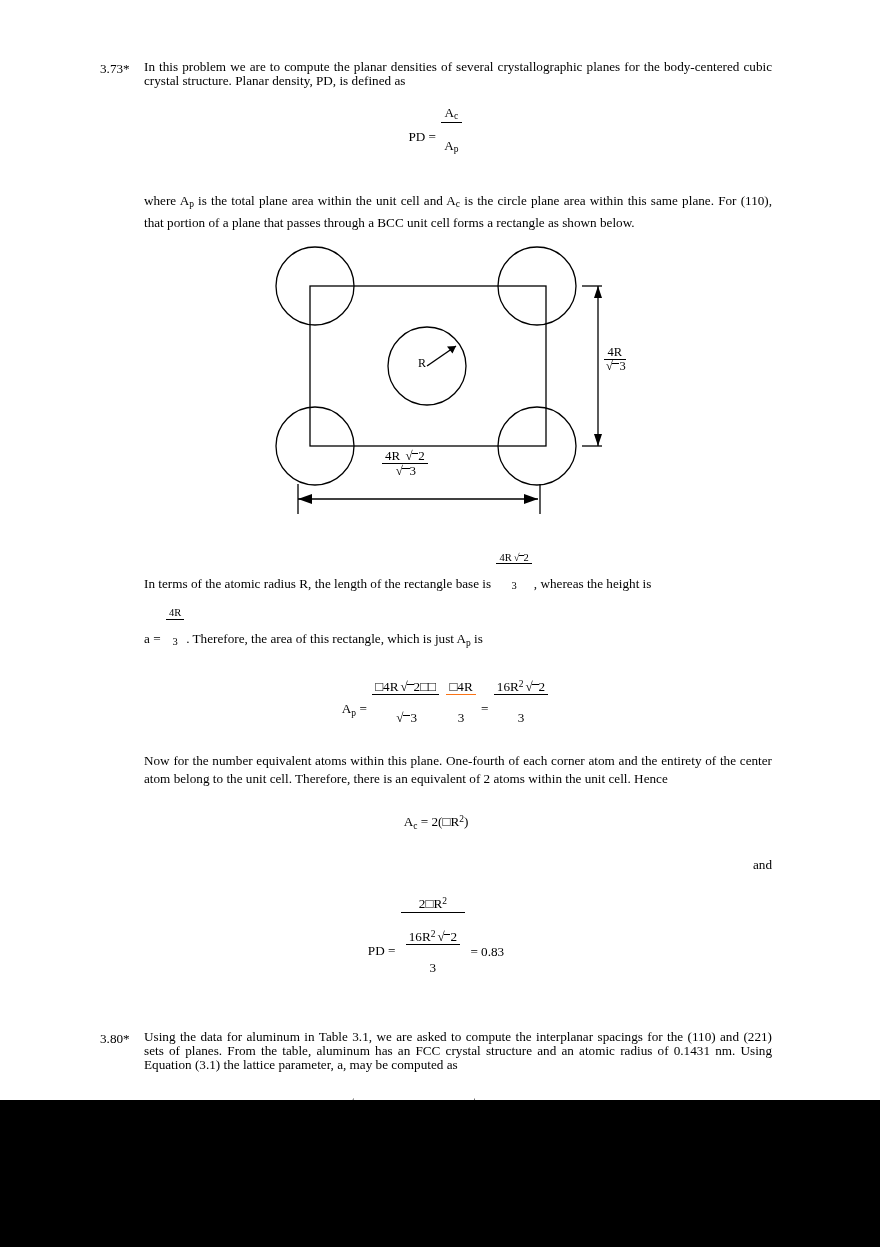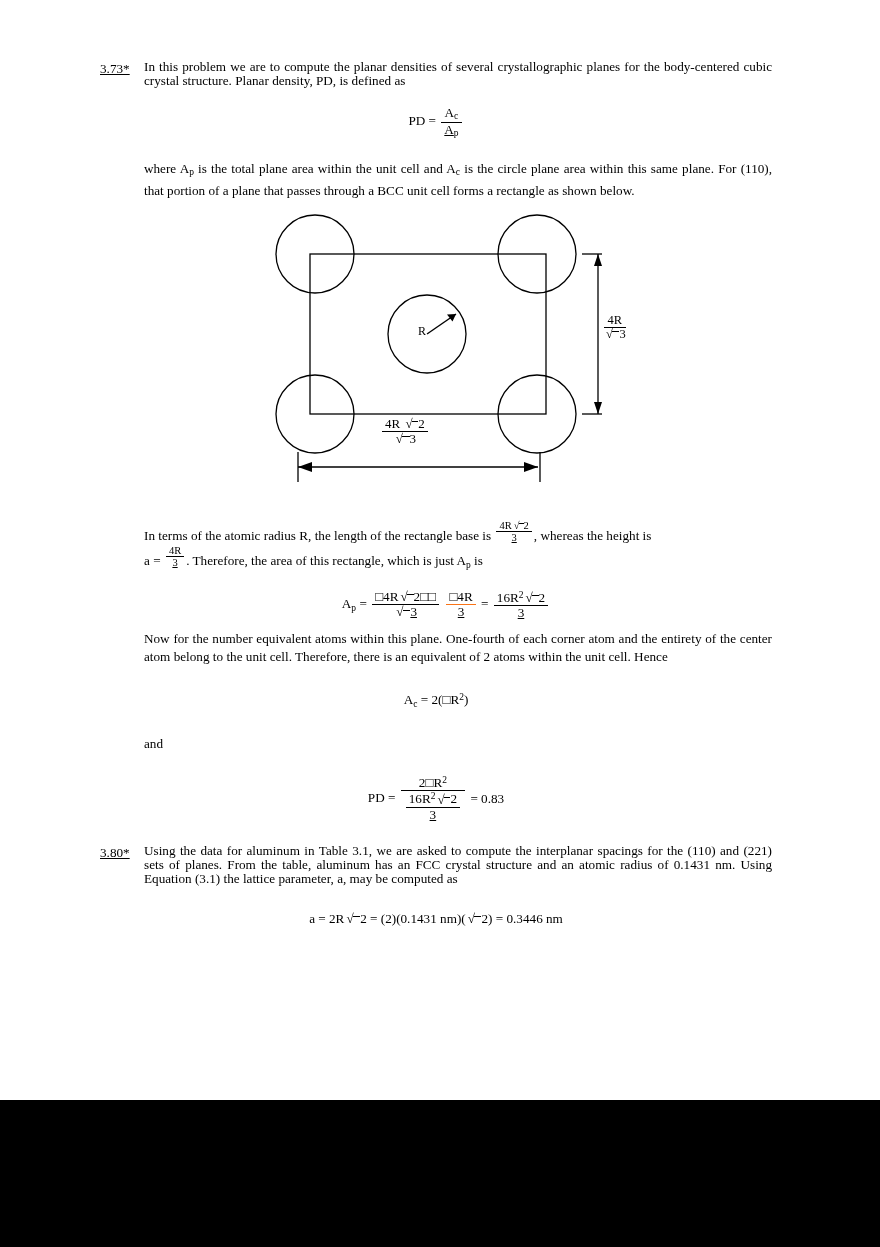--- a/index.html
+++ b/index.html
@@ -34,52 +34,51 @@
   .prob {
     display: flex;
     align-items: flex-start;
     margin-bottom: 2px;
   }
   .prob-num {
     width: 44px;
     flex: 0 0 44px;
     font-size: 13.2px;
     line-height: 18px;
-    text-decoration: underline;
   }
   .prob-body {
     flex: 1 1 auto;
     font-size: 13.2px;
     line-height: 14px;
     text-align: justify;
   }
   .para {
     font-size: 13.2px;
     line-height: 18px;
     text-align: justify;
     margin-left: 44px;
     margin-bottom: 0;
   }
-  .para.nojust { text-align: left; }
+  .para.nojust { text-align: right; }
   .spacer-sm { height: 10px; }
   .spacer-md { height: 16px; }
   .spacer-lg { height: 22px; }
   sub { font-size: 0.72em; vertical-align: -0.25em; }
   sup { font-size: 0.72em; vertical-align: 0.45em; }
 
   
   .frac {
     display: inline-block;
     vertical-align: middle;
     text-align: center;
     line-height: 1.08;
     margin: 0 2px;
   }
   .frac .num { display: block; padding: 0 3px; }
-  .frac .den { display: block; border-top: 1px solid #000; padding: 0 3px; text-decoration: underline; }
+  .frac .den { display: block; border-top: 1px solid #000; padding: 16px 3px; }
   .frac.nobar .den { border-top: none; }
 
   .sqrt {
     display: inline-block;
     position: relative;
     padding-left: 2px;
   }
   .sqrt .rad { font-size: 1.0em; }
   .sqrt .bar {
     display: inline-block;

